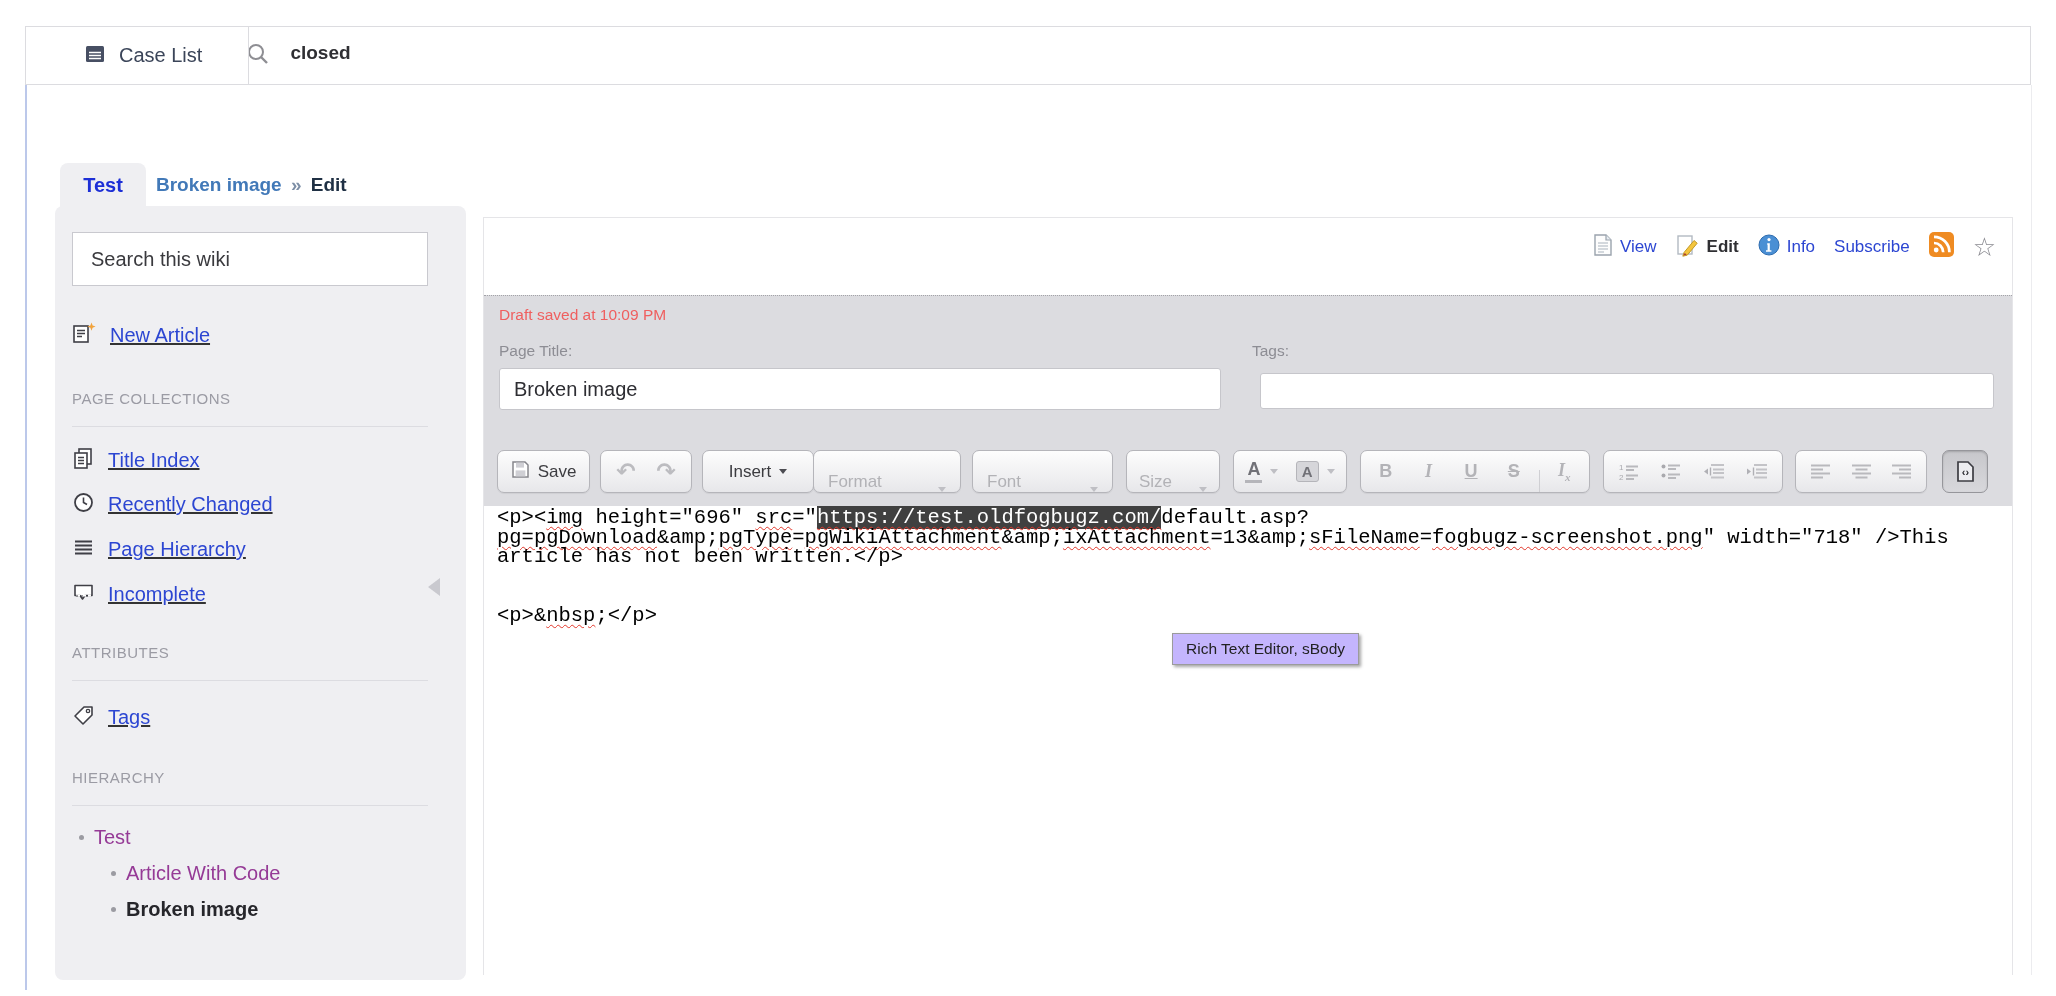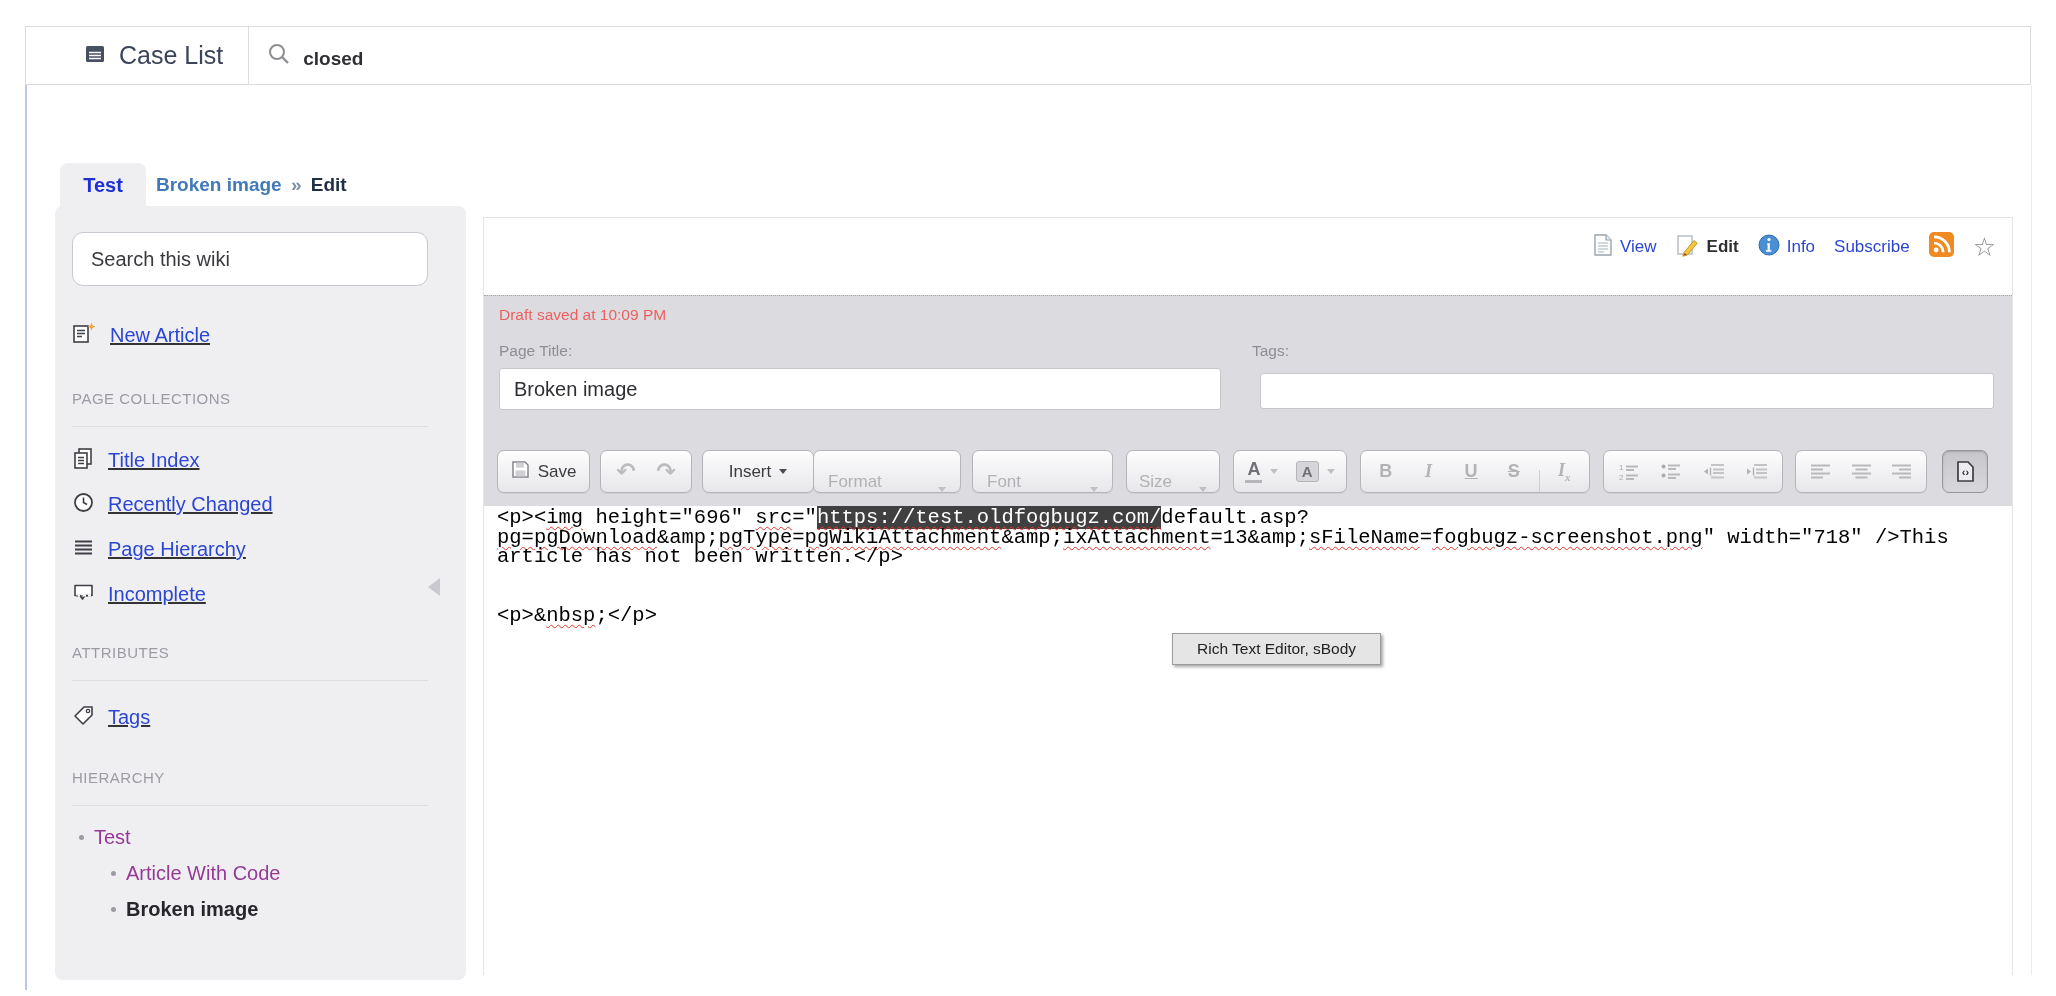--- a/index.html
+++ b/index.html
@@ -4,37 +4,37 @@
 <style>
   * { margin:0; padding:0; box-sizing:border-box; }
   html,body { width:2056px; height:996px; }
   body { position:relative; background:#fff; font-family:"Liberation Sans",sans-serif; overflow:hidden; color:#333; }
   .abs { position:absolute; }
 
   
   .topbar { left:25px; top:26px; width:2006px; height:59px; border:1px solid #dcdce0; background:#fff; display:flex; align-items:center; }
   .topbar-divider { position:absolute; left:222px; top:0; width:1px; height:57px; background:#dcdce0; }
   .caselist { display:flex; align-items:center; gap:13px; padding-left:58px; cursor:pointer; }
-  .caselist-label { font-size:25px; color:#3b4559; }
-  .top-search { display:flex; align-items:flex-end; gap:12px; padding-left:44px; flex:1; }
+  .caselist-label { font-size:20px; color:#3b4559; }
+  .top-search { display:flex; align-items:flex-start; gap:20px; padding-left:44px; flex:1; }
   .top-search input { border:none; outline:none; font-size:19px; color:#2f2f33; font-family:inherit; width:1600px; font-weight:bold; }
   .left-line { left:25px; top:85px; width:2px; height:905px; background:#bcc8ea; }
   .right-line { left:2031px; top:85px; width:1px; height:890px; background:#ececef; }
 
   
   .tab { left:60px; top:163px; width:86px; height:44px; background:#efeff2; border-radius:8px 8px 0 0; display:flex; align-items:center; justify-content:center; cursor:pointer; }
   .tab-label { font-size:20px; font-weight:bold; color:#1d2fd6; }
   .breadcrumb { left:156px; top:174px; font-size:19px; }
   .bc-page { color:#4279b8; font-weight:bold; cursor:pointer; }
   .bc-sep { color:#7d8fa6; font-weight:bold; padding:0 4px; }
   .bc-action { color:#1f3044; font-weight:bold; }
 
   
   .sidebar { left:55px; top:206px; width:411px; height:774px; background:#efeff2; border-radius:8px; }
-  .wiki-search { position:absolute; left:17px; top:26px; width:356px; height:54px; border:1px solid #c9c9cf; border-radius:11px; font-size:20px; font-family:inherit; padding-left:18px; color:#3a3a3e; background:#fff; outline:none; }
+  .wiki-search { position:absolute; left:17px; top:26px; width:356px; height:54px; border:1px solid #c9c9cf; border-radius:0; font-size:20px; font-family:inherit; padding-left:18px; color:#3a3a3e; background:#fff; outline:none; }
   .wiki-search::placeholder { color:#3a3a3e; opacity:1; }
   .side-row { position:absolute; left:17px; display:flex; align-items:center; gap:13px; cursor:pointer;text-decoration:underline; }
   .side-row .lbl { font-size:20px; color:#2c46d2; }
   .side-head { position:absolute; left:17px; font-size:15px; color:#9b9ba4; letter-spacing:.5px; }
   .side-hr { position:absolute; left:17px; width:356px; height:1px; background:#dcdce1; }
   .tree-row { position:absolute; display:flex; align-items:center; gap:10px; cursor:pointer; }
   .tree-bullet { width:5px; height:5px; border-radius:50%; background:#9b9ba2; }
   .tree-link { font-size:20px; color:#953a96; }
   .tree-current { font-size:20px; color:#26262b; font-weight:bold; }
   .collapse-arrow { left:428px; top:578px; width:0; height:0; border-top:9px solid transparent; border-bottom:9px solid transparent; border-right:12px solid #c9c9cf; cursor:pointer; }
@@ -69,21 +69,21 @@
   .vdiv { width:1px; height:22px; background:#cfcfd3; }
   .colA { font-size:18px; font-weight:bold; color:#717177; border-bottom:3px solid #b5b5ba; line-height:1.1; padding:0 2px; }
   .colAbox { font-size:15px; font-weight:bold; color:#717177; background:#d6d6da; border:1px solid #b5b5ba; border-radius:3px; padding:1px 5px; }
   .src-btn { position:absolute; top:154px; width:46px; height:43px; border:1px solid #96969b; border-radius:7px; background:linear-gradient(#c7c7cb,#d8d8dc); display:flex; align-items:center; justify-content:center; cursor:pointer; box-shadow:inset 0 1px 2px rgba(0,0,0,.18); }
 
   
   .source-area { position:absolute; left:0; top:288px; width:1528px; height:469px; background:#fff; cursor:text; }
   .code { position:absolute; left:13px; top:2px; font-family:"Liberation Mono","DejaVu Sans Mono",monospace; font-size:20.5px; line-height:19.5px; color:#000; white-space:pre; }
   .sq { text-decoration:underline; text-decoration-style:wavy; text-decoration-color:#e2362a; text-decoration-thickness:1px; text-underline-offset:3px; }
   .sel { background:#404040; color:#fff; }
-  .tooltip { left:1172px; top:633px; background:#e5e5e5; border:1px solid #9b9b9b; box-shadow:2px 2px 3px rgba(0,0,0,.35); font-size:15.5px; color:#222; padding:6px 24px; white-space:nowrap; }
+  .tooltip { left:1172px; top:633px; background:#c4b5fd; border:1px solid #9b9b9b; box-shadow:2px 2px 3px rgba(0,0,0,.35); font-size:15.5px; color:#222; padding:6px 13px; white-space:nowrap; }
 </style>
 </head>
 <body>
 
 <div class="abs topbar">
   <div class="topbar-divider"></div>
   <div class="caselist">
     <span>
       <svg width="22" height="22" viewBox="0 0 22 22">
           <rect x="2" y="3" width="18" height="16" rx="1.5" fill="#474f63"></rect>

